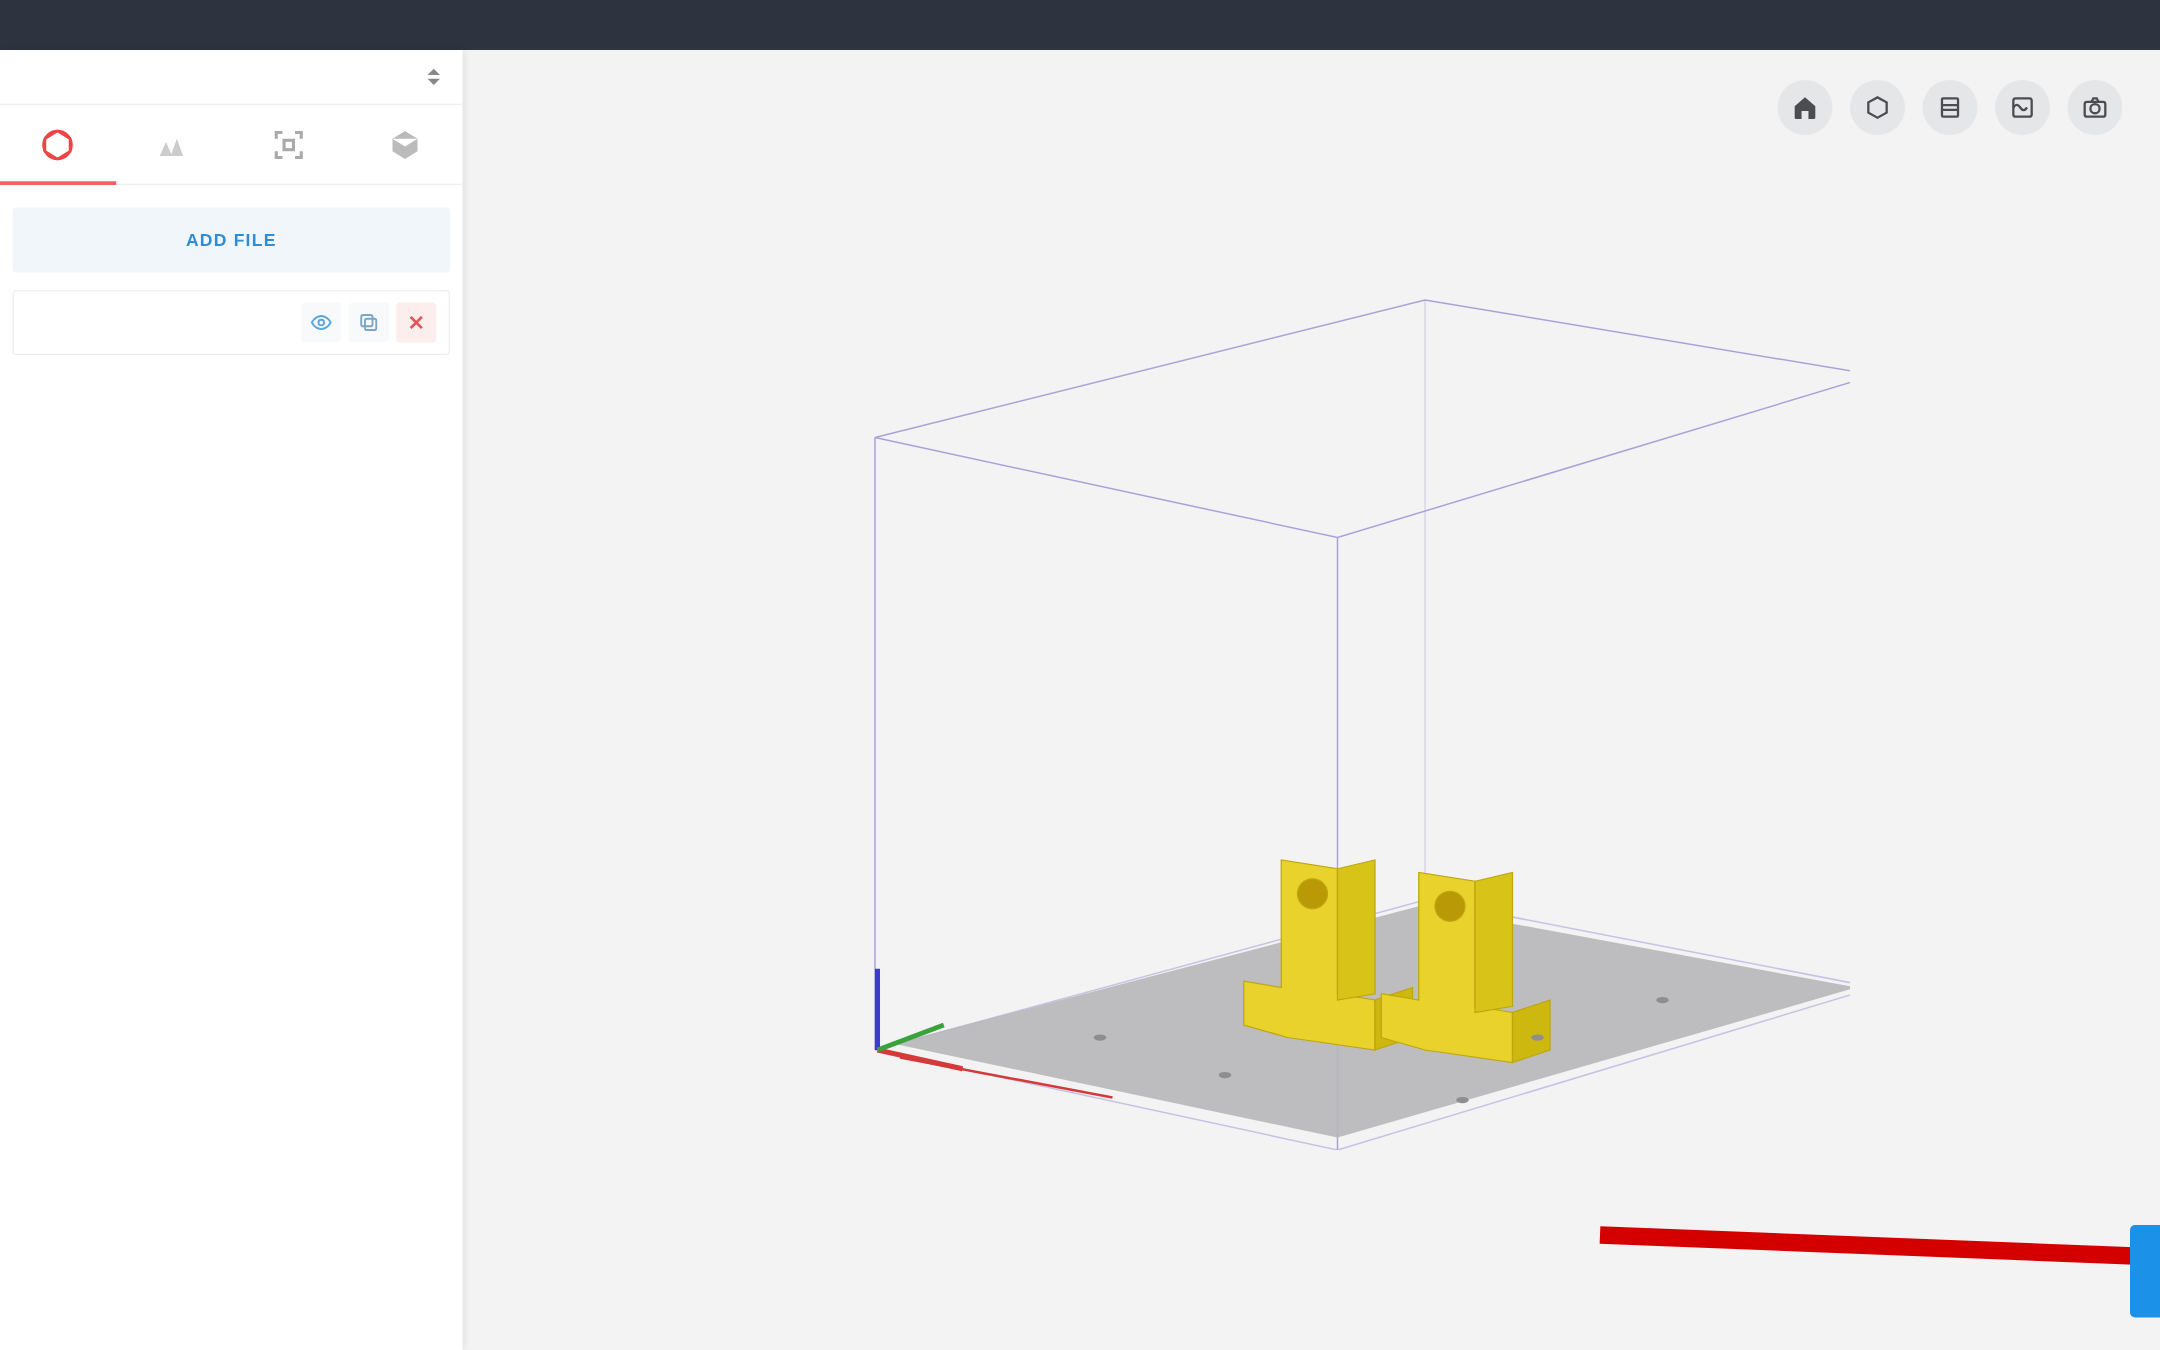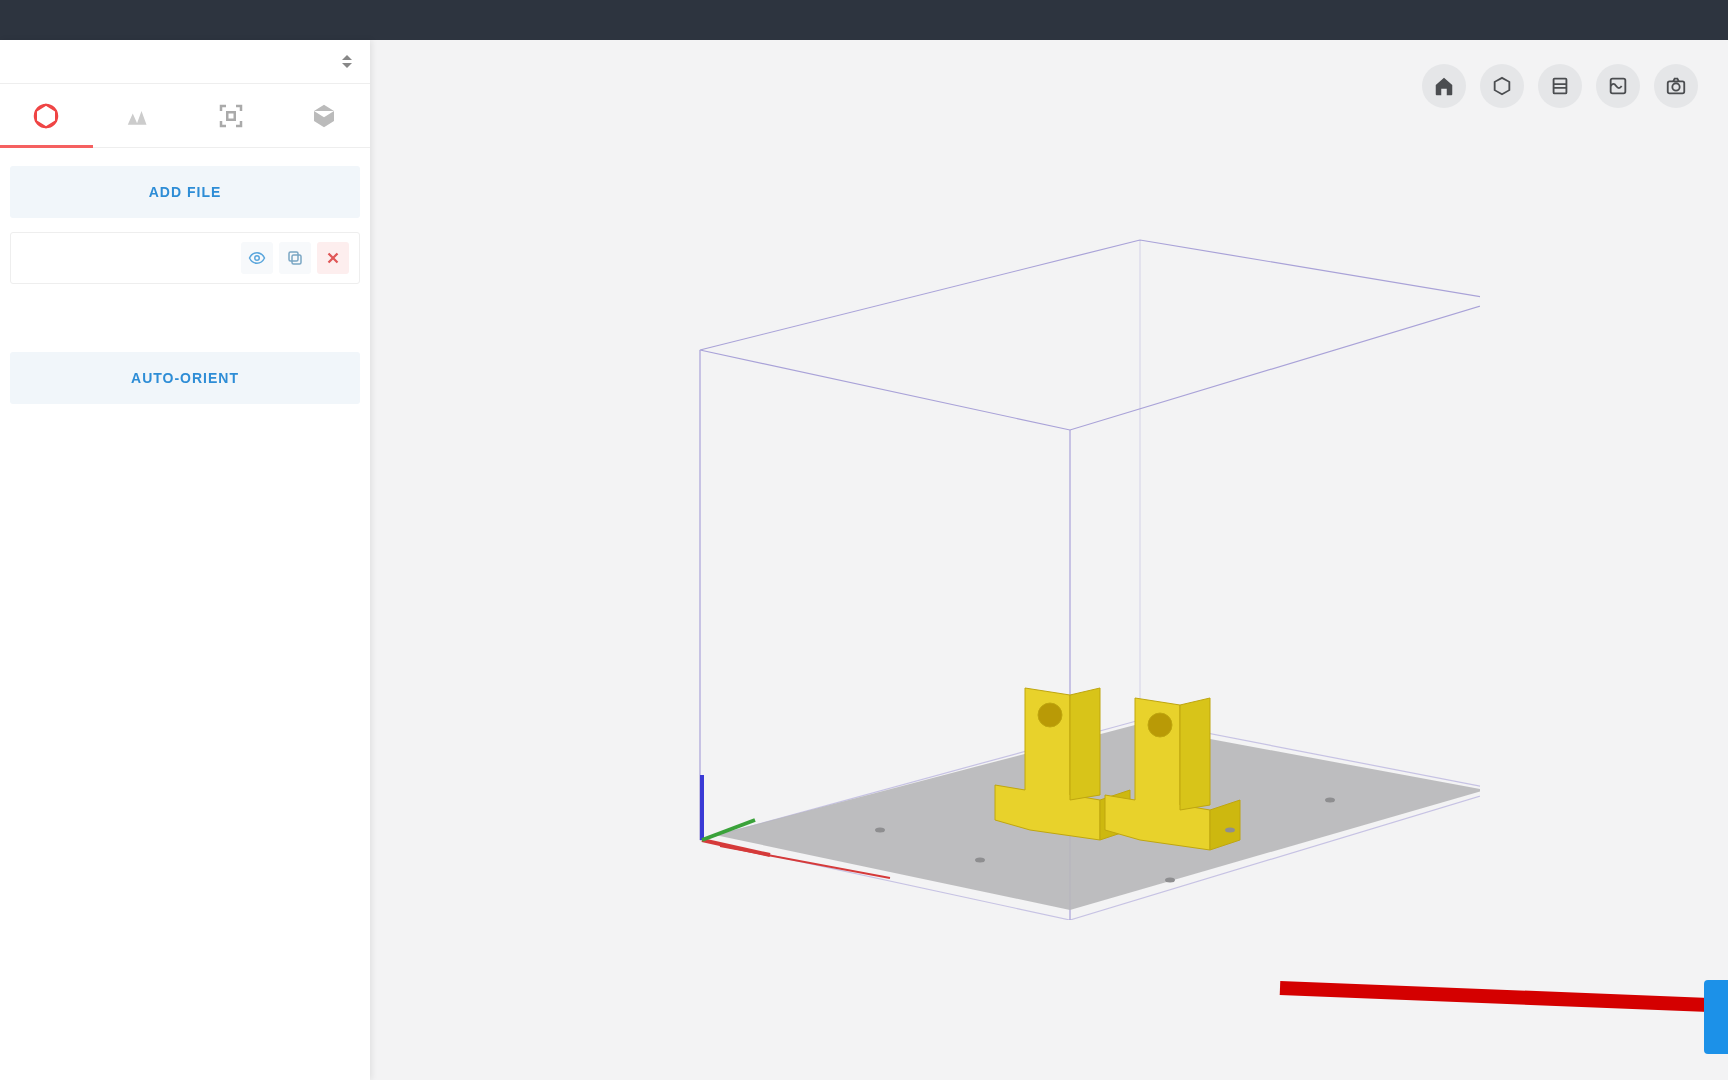--- a/index.html
+++ b/index.html
@@ -223,21 +223,20 @@
         </span>
         <span class="mini-btn mini-del">
           <svg viewBox="0 0 24 24" fill="none" stroke="currentColor" stroke-width="3">
             <path d="M6 6l12 12M18 6L6 18"></path>
           </svg>
         </span>
       </div>
 
       <div style="height:40px"></div>
 
-      <button class="btn-wide">AUTO-ORIENT</button>
     </div>
 
   </aside>
 
   <div class="viewport">
 
     <div class="view-toolbar">
       <div class="vt-btn">
         <svg viewBox="0 0 24 24" fill="currentColor">
             <path d="M3 11l9-8 9 8v10a1 1 0 01-1 1h-5v-7h-6v7H4a1 1 0 01-1-1V11z"></path>

